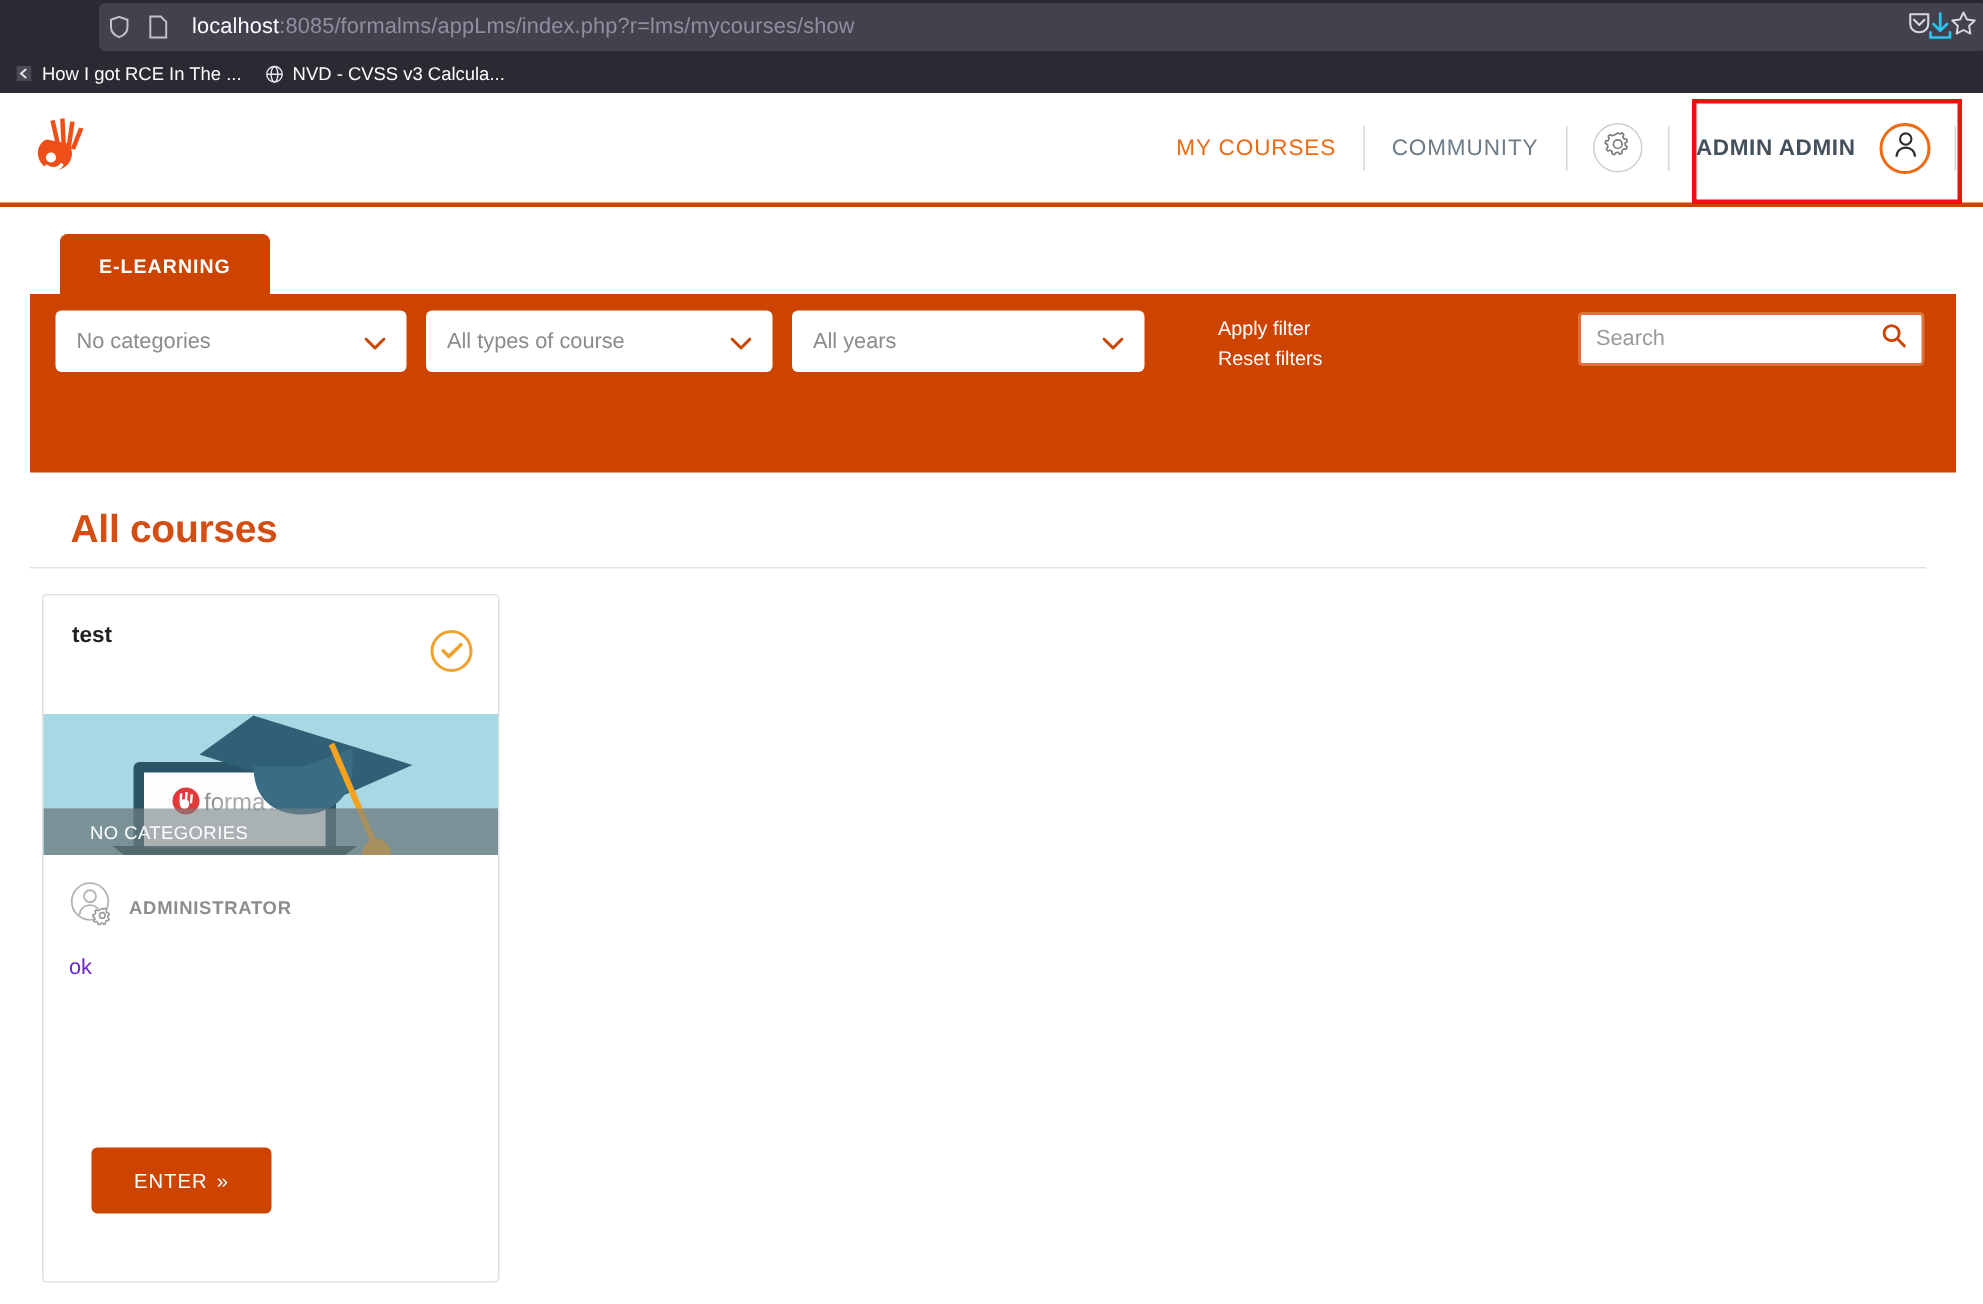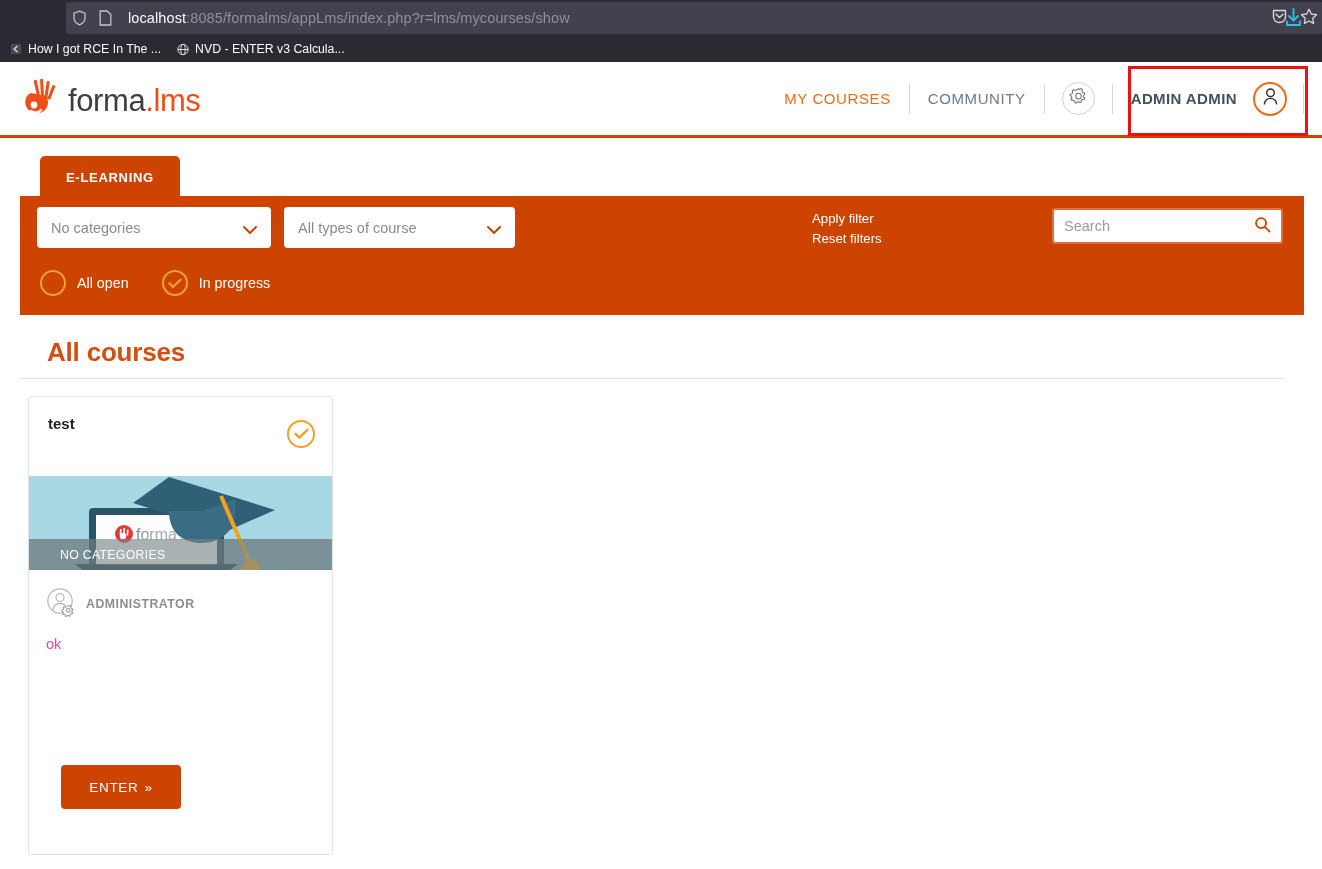--- a/index.html
+++ b/index.html
@@ -219,21 +219,21 @@
   .card-author {
     display: flex; align-items: center; gap: 10px;
     padding: 17px 0 0 17px;
   }
   .author-name {
     font-size: 12.3px; font-weight: bold;
     color: #8d8d8d; letter-spacing: .5px;
   }
   .card-desc {
     padding: 15px 0 0 17px;
-    font-size: 14.5px; color: #ec4899;
+    font-size: 14.5px; color: #6d28d9;
   }
   .enter-btn {
     position: absolute; left: 32px; top: 368px;
     width: 120px; height: 44px;
     background: #cc4400; color: #ffffff;
     border: 0; border-radius: 4px;
     font-family: "Liberation Sans", sans-serif;
     font-size: 13.5px; letter-spacing: .7px;
     display: flex; align-items: center; justify-content: center;
     gap: 6px; cursor: pointer;
@@ -289,40 +289,39 @@
     <span>How I got RCE In The ...</span>
   </div>
   <div class="bm-item">
     <span class="bm-chevron">
       <svg width="13" height="13" viewBox="0 0 14 14">
           <circle cx="7" cy="7" r="6" fill="none" stroke="#e8e8ef" stroke-width="1.1"></circle>
           <ellipse cx="7" cy="7" rx="2.6" ry="6" fill="none" stroke="#e8e8ef" stroke-width="1.1"></ellipse>
           <path d="M1 7 h12" stroke="#e8e8ef" stroke-width="1.1"></path>
         </svg>
     </span>
-    <span>NVD - ENTER v3 Calcula...</span>
+    <span>NVD - CVSS v3 Calcula...</span>
   </div>
 </div>
 
 <div class="site-header">
   <div class="logo-wrap">
     <span>
       <svg width="40" height="42" viewBox="0 0 40 42">
         <g fill="#ee4f18">
           <path d="M16 2 l3 0 l-1 18 l-3 0 z" transform="rotate(-16 17 11)"></path>
           <path d="M21 1 l3 0 l-1 19 l-3 0 z" transform="rotate(-6 22 10)"></path>
           <path d="M26 3 l3 0 l-1 18 l-3 0 z" transform="rotate(5 27 12)"></path>
           <path d="M31 7 l3 0 l-2 15 l-3 0 z" transform="rotate(14 32 14)"></path>
           <path d="M9 16 c-4 3 -5 9 -2 14 c3 5 10 7 15 4 c4 -2 6 -6 6 -10 l-1 -6 l-16 -3 z"></path>
         </g>
         <circle cx="14" cy="27" r="3.4" fill="#ffffff"></circle>
         <path d="M11 33 c3 2.5 8 2 10 -1" fill="none" stroke="#ffffff" stroke-width="2.4" stroke-linecap="round"></path>
       </svg>
     </span>
-    <span class="logo-text"><span>forma</span><span class="lms">.lms</span></span>
   </div>
 
   <div class="header-nav">
     <span class="nav-link active">MY COURSES</span>
     <span class="nav-div"></span>
     <span class="nav-link muted">COMMUNITY</span>
     <span class="nav-div"></span>
     <span class="gear-btn">
       <span>
         <svg width="19" height="19" viewBox="0 0 20 20">
@@ -362,50 +361,44 @@
     </span>
   </div>
   <div class="select-box" id="sel1">
     <span class="sel-label">All types of course</span>
     <span class="chev">
       <svg width="14" height="9" viewBox="0 0 14 9">
           <path d="M1 1 L7 7 L13 1" fill="none" stroke="#cc4400" stroke-width="2" stroke-linecap="round" stroke-linejoin="round"></path>
         </svg>
     </span>
   </div>
+  <div class="select-box" id="sel2">
+    <span class="sel-label">All years</span>
+    <span class="chev">
+      <svg width="14" height="9" viewBox="0 0 14 9">
+          <path d="M1 1 L7 7 L13 1" fill="none" stroke="#cc4400" stroke-width="2" stroke-linecap="round" stroke-linejoin="round"></path>
+        </svg>
+    </span>
+  </div>
 
   <div class="filter-actions">
     <div>Apply filter</div>
     <div>Reset filters</div>
   </div>
 
   <div class="searchbox">
     <input type="text" placeholder="Search" style="">
     <span>
       <svg width="17" height="17" viewBox="0 0 18 18">
           <circle cx="7.5" cy="7.5" r="5.3" fill="none" stroke="#cc4400" stroke-width="2"></circle>
           <path d="M11.5 11.5 L16.5 16.5" stroke="#cc4400" stroke-width="2" stroke-linecap="round"></path>
         </svg>
     </span>
   </div>
 
-  <div class="radio-row">
-    <span class="radio-item">
-      <span class="radio-circle"></span>
-      <span class="radio-label">All open</span>
-    </span>
-    <span class="radio-item">
-      <span class="radio-circle">
-        <svg width="14" height="11" viewBox="0 0 14 11">
-            <path d="M1.5 5.3 L5 9 L12.5 1.7" fill="none" stroke="#f0a22e" stroke-width="2.3" stroke-linecap="round" stroke-linejoin="round"></path>
-          </svg>
-      </span>
-      <span class="radio-label">In progress</span>
-    </span>
-  </div>
 </div>
 
 <h1 class="page-title">All courses</h1>
 <div class="title-rule"></div>
 
 <div class="course-card">
   <div class="card-head">
     <div class="card-title">test</div>
     <span class="card-check">
       <svg width="15" height="12" viewBox="0 0 15 12">

